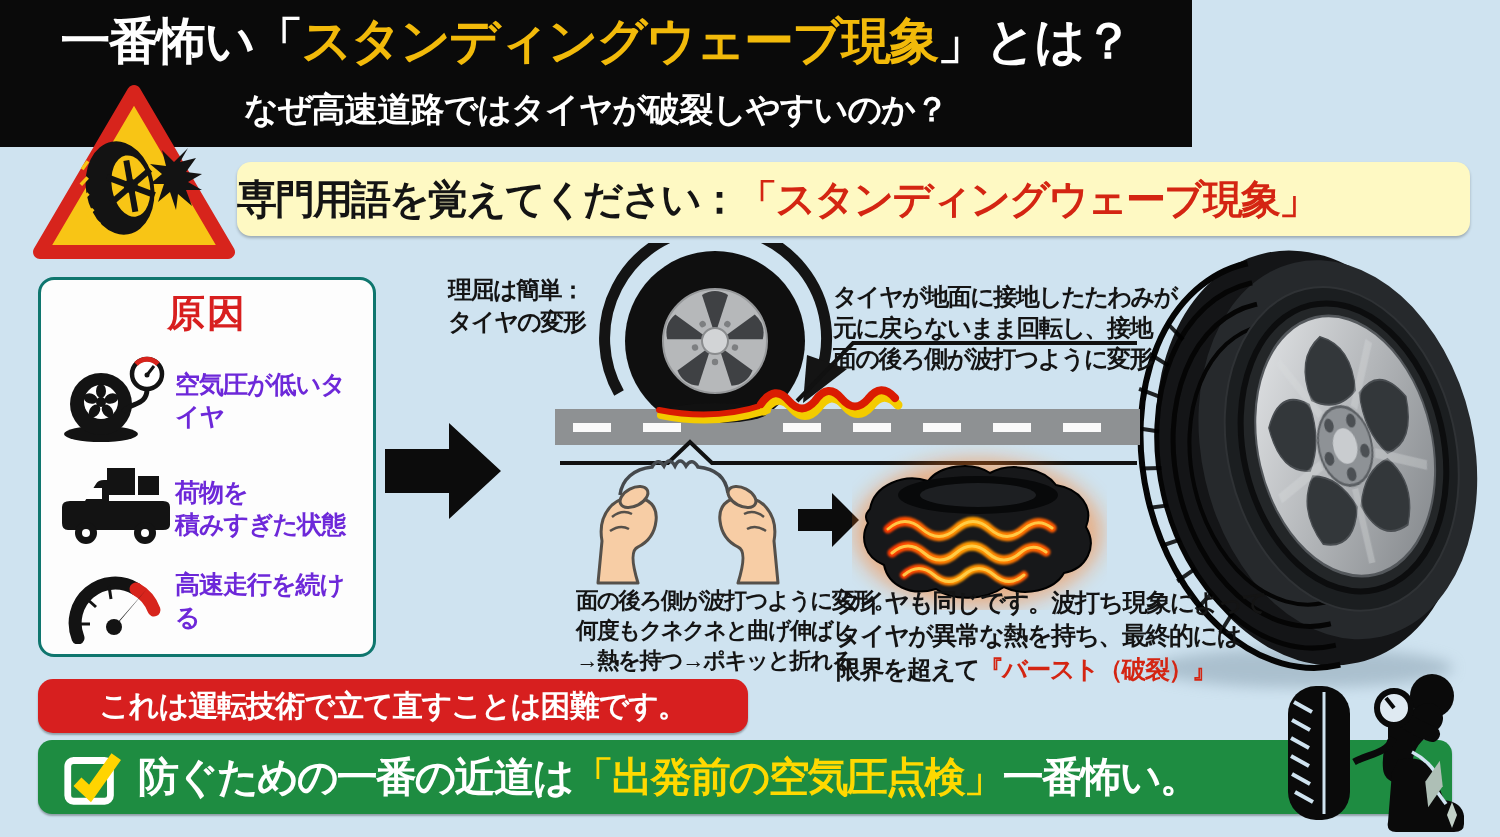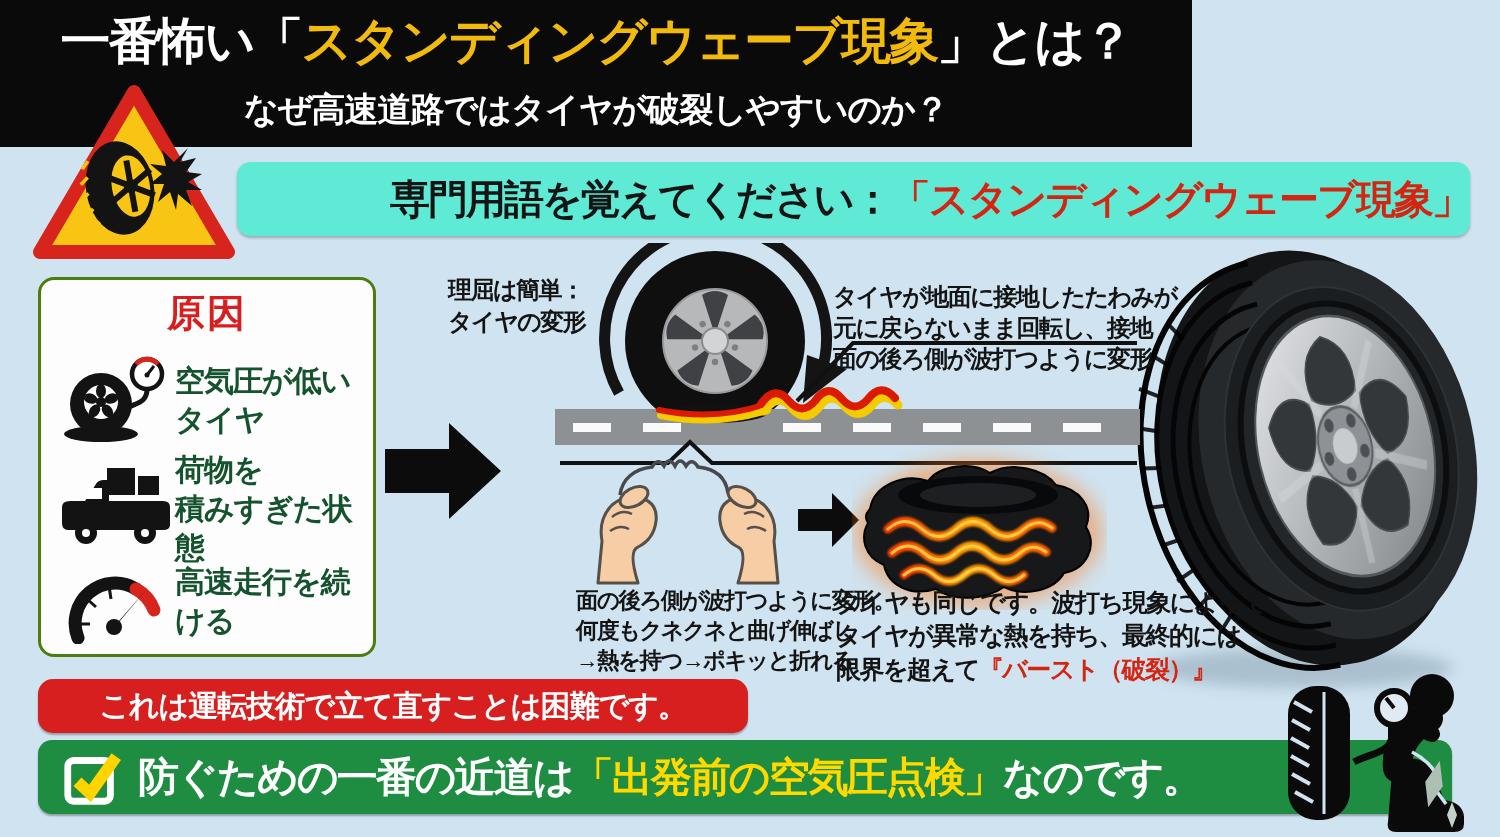--- a/index.html
+++ b/index.html
@@ -11,33 +11,33 @@
     font-weight:bold;
   }
   .abs{position:absolute}
   
   #header{left:0;top:0;width:1192px;height:147px;background:#0a0a0a;z-index:2;
           display:flex;flex-direction:column;align-items:center;justify-content:flex-start}
   #title-line{margin-top:8px;font-size:50px;letter-spacing:-2px;color:#ffffff;white-space:nowrap}
   #title-line .hl{color:#f2ba0a}
   #subtitle{margin-top:12px;font-size:34px;letter-spacing:-1px;color:#ffffff;white-space:nowrap}
   
-  #term-banner{left:237px;top:162px;width:1233px;height:74px;background:#5eead4;border-radius:14px;
-               display:flex;align-items:center;justify-content:flex-end;z-index:3;
+  #term-banner{left:237px;top:162px;width:1233px;height:74px;background:#fef9c3;border-radius:14px;
+               display:flex;align-items:center;justify-content:flex-start;z-index:3;
                box-shadow:0 2px 3px rgba(0,0,0,.25)}
   #term-banner .line{font-size:40px;letter-spacing:-2px;color:#141414;white-space:nowrap}
   #term-banner .hl{color:#d42512}
   
   #causes-box{left:38px;top:277px;width:338px;height:380px;background:#fdfdfd;
-              border:3px solid #4d7c0f;border-radius:16px;z-index:3}
+              border:3px solid #0f766e;border-radius:16px;z-index:3}
   #causes-title{position:absolute;left:0;top:8px;width:100%;text-align:center;
                 font-size:38px;color:#d81f1f;letter-spacing:2px}
   .cause-row{position:absolute;left:16px;width:306px;display:flex;align-items:center}
   .cause-icon{width:118px;flex:0 0 118px;display:flex;align-items:center;justify-content:center}
-  .cause-label{font-size:30px;color:#14532d;line-height:1.3;letter-spacing:-1px}
+  .cause-label{font-size:25px;color:#6d28d9;line-height:1.3;letter-spacing:-1px}
   
   .blacktext{color:#141414;letter-spacing:-1.5px;z-index:5}
   #headline{left:448px;top:274px;font-size:24px;line-height:1.35}
   #deform-note{left:833px;top:281px;font-size:24px;line-height:1.3}
   #wire-caption{left:576px;top:586px;font-size:22.5px;line-height:1.33}
   #heat-caption{left:836px;top:586px;font-size:25px;line-height:1.33}
   #heat-caption .hl{color:#d42512}
   
   #warning-banner{left:38px;top:679px;width:710px;height:54px;background:#d71f1f;border-radius:15px;
                   display:flex;align-items:center;justify-content:center;z-index:4;
@@ -414,21 +414,21 @@
   <div id="warning-banner" class="abs">
     <span>これは運転技術で立て直すことは困難です。</span>
   </div>
 
   <div id="advice-banner" class="abs">
     <svg class="check" width="64" height="64" viewBox="0 0 66 66">
       <rect x="8" y="16" width="44" height="42" rx="6" fill="none" stroke="#ffffff" stroke-width="7"></rect>
       <path d="M18,38 L31,50 L58,12" fill="none" stroke="#ffd400" stroke-width="12"></path>
     </svg>
     <div class="line">
-      <span>防ぐための一番の近道は</span><span class="hl">「出発前の空気圧点検」</span><span>なのです。</span>
+      <span>防ぐための一番の近道は</span><span class="hl">「出発前の空気圧点検」</span><span>一番怖い。</span>
     </div>
   </div>
 
   <svg class="abs" style="left:1282px;top:656px;z-index:6" width="212" height="181" viewBox="0 0 212 181">
     <rect x="6" y="30" width="62" height="134" rx="28" fill="#0a0a0a"></rect>
     <g stroke="#cfe3f0" stroke-width="4">
       <line x1="12" y1="46" x2="30" y2="56"></line>
         <line x1="10" y1="64" x2="28" y2="74"></line>
       <line x1="9" y1="82" x2="27" y2="92"></line>
         <line x1="9" y1="100" x2="27" y2="110"></line>

